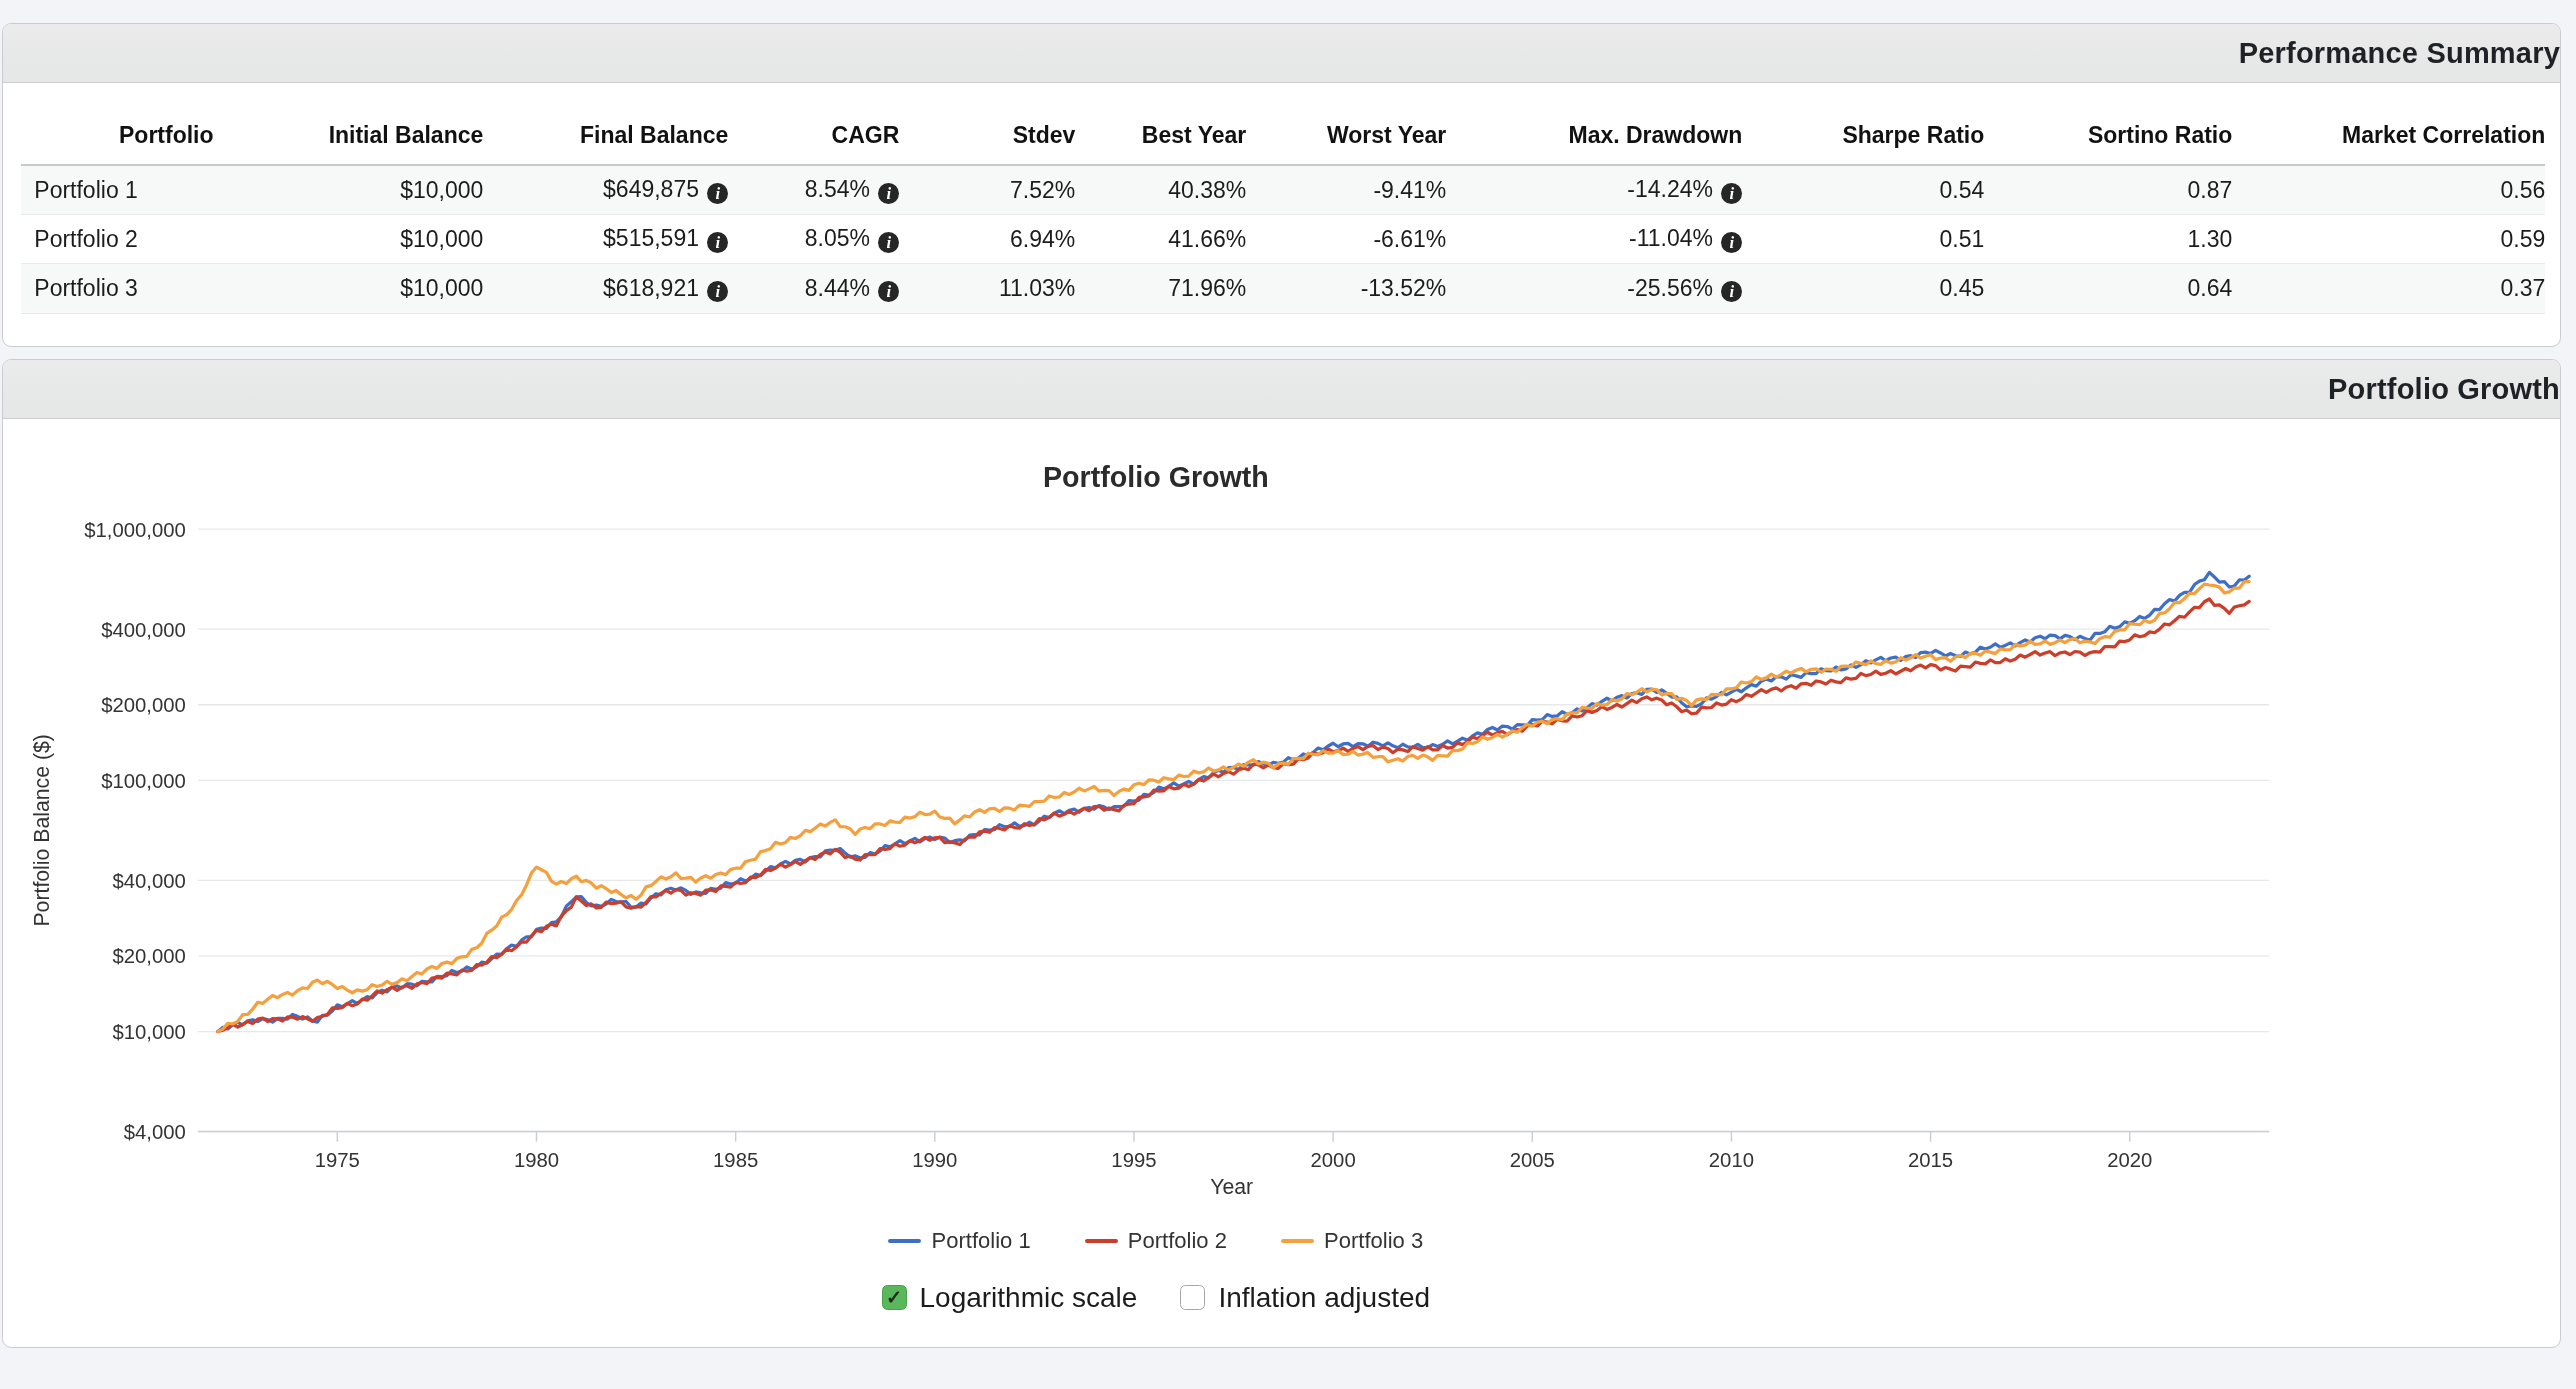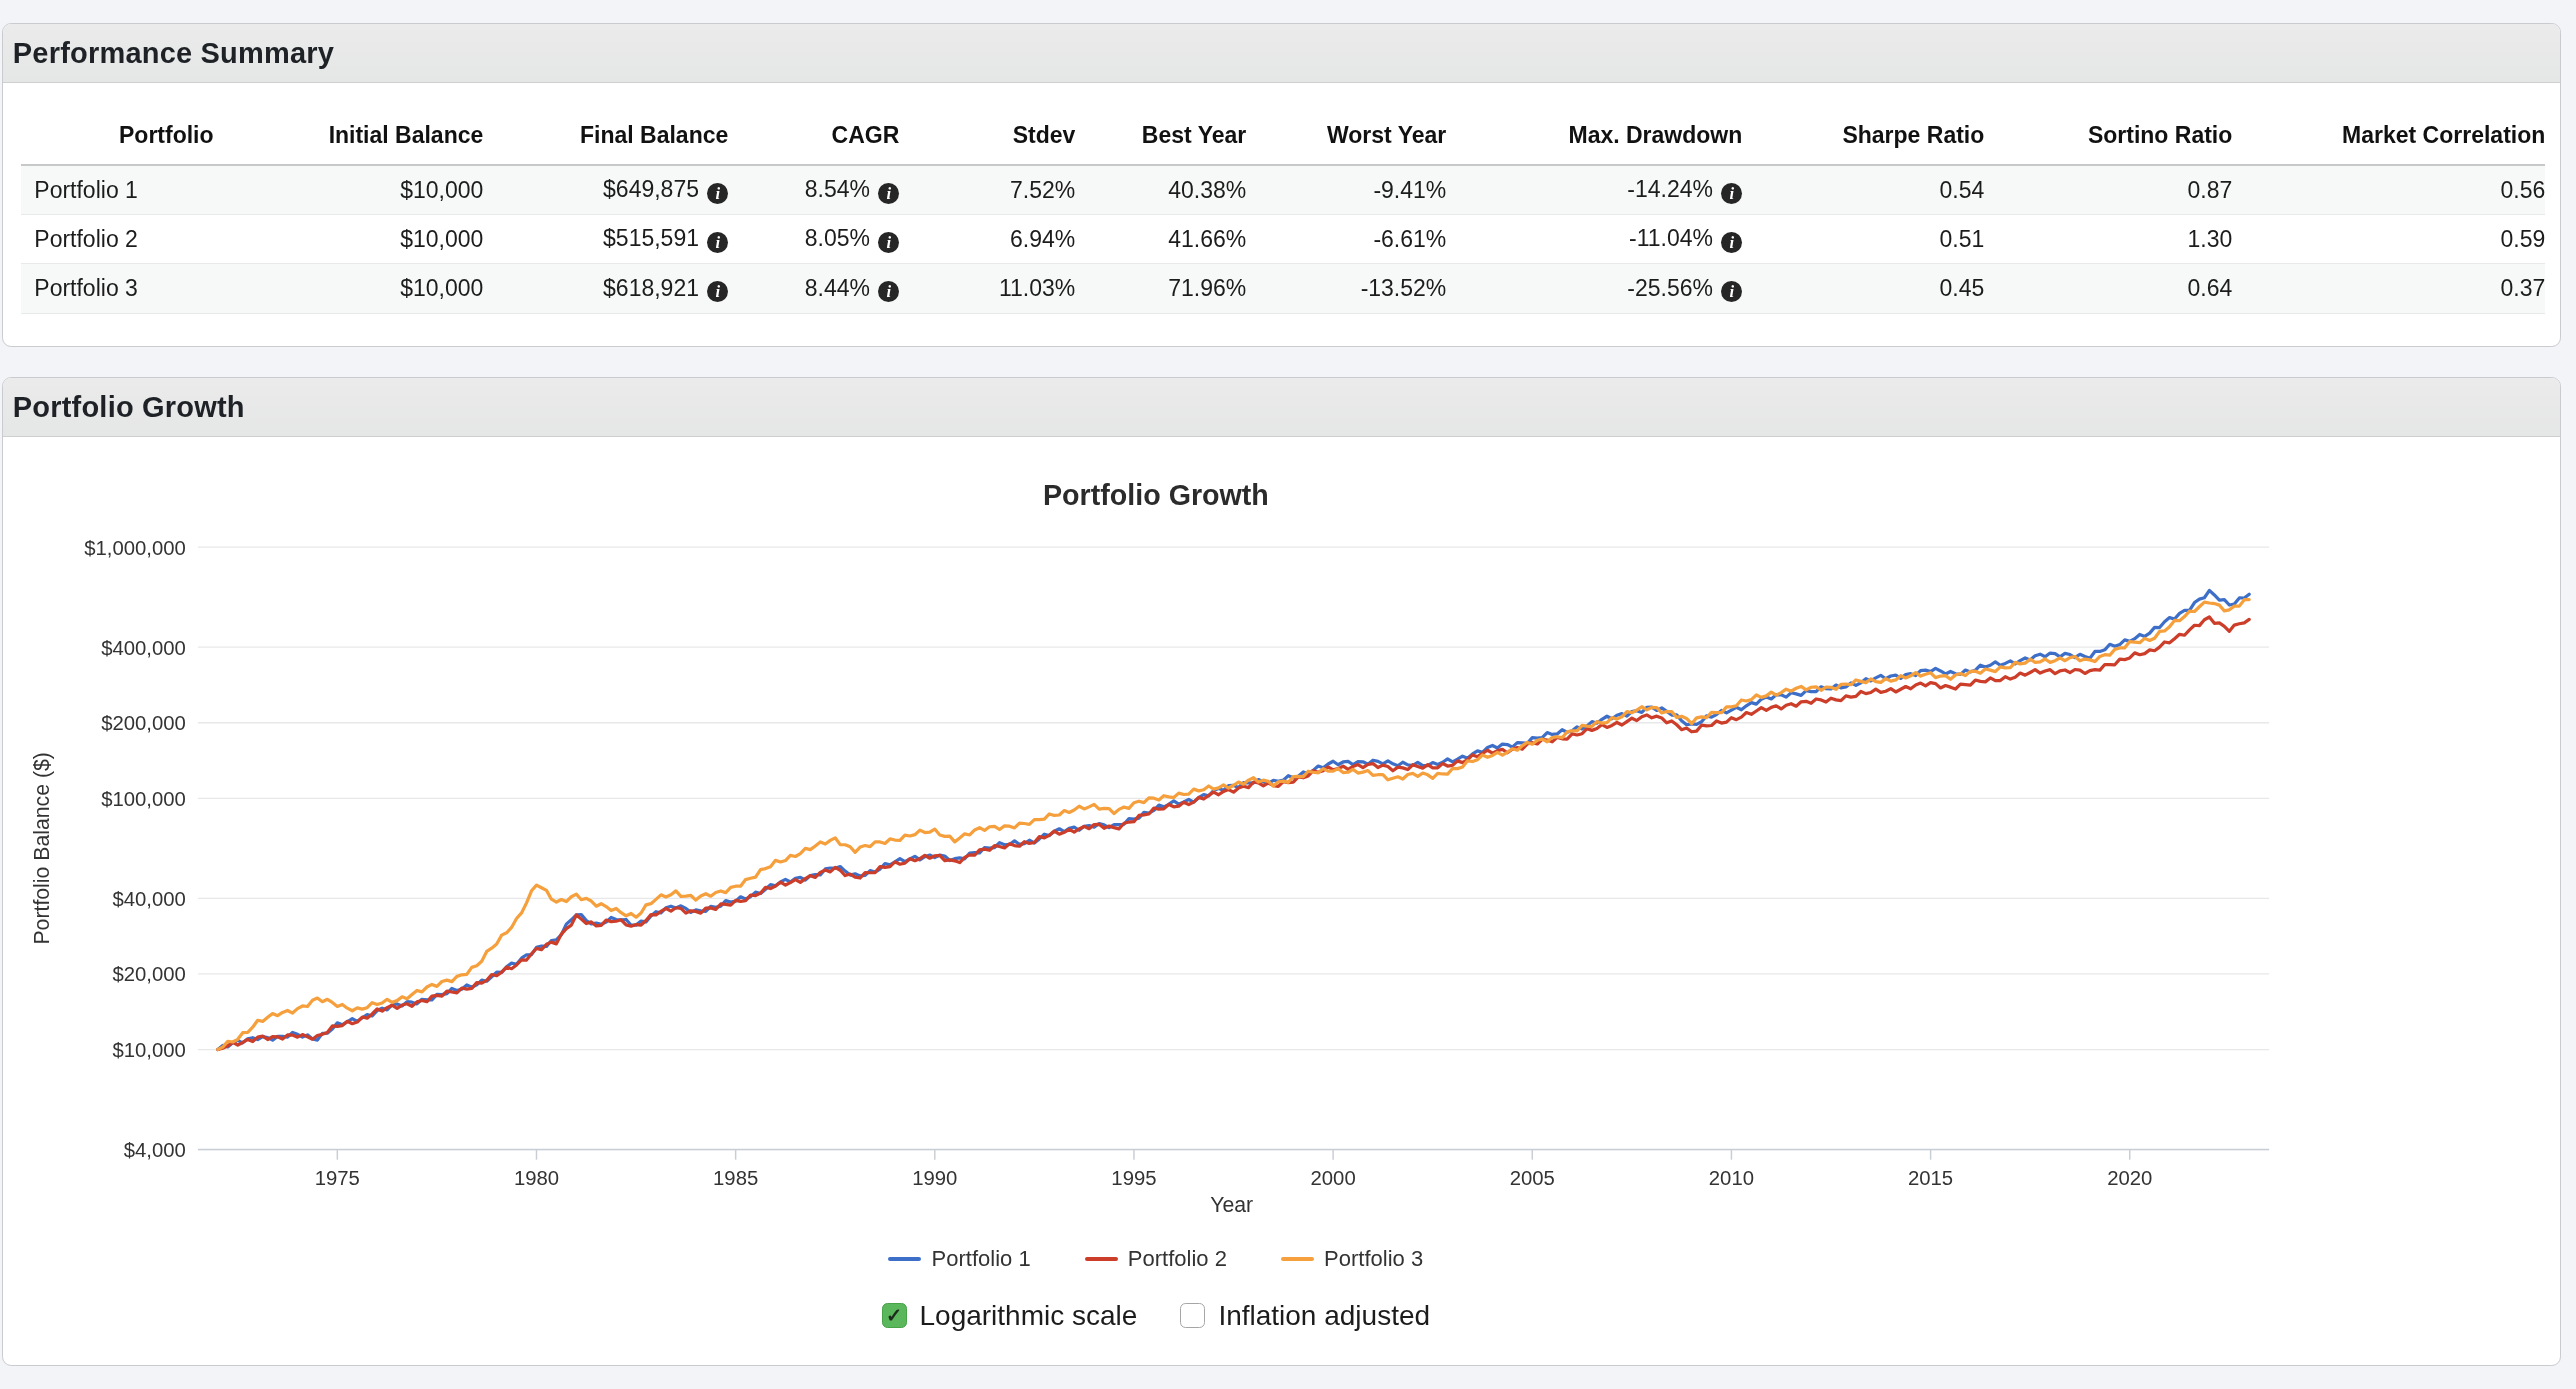--- a/index.html
+++ b/index.html
@@ -11,28 +11,29 @@
     overflow:hidden;
   }
   .panel{
     margin:0 15px 0 1.8px;
     background:#ffffff;
     border:0.9px solid #c9cbce;
     border-radius:9.2px;
     overflow:hidden;
   }
   #panel-performance{margin-top:23px;height:322px;}
-  #panel-growth{margin-top:30px;height:987px;}
+  #panel-growth{margin-top:12px;height:987px;}
   .panel-header{
     height:59px;
     background:linear-gradient(#ebebeb,#e5e6e6);
     border-bottom:0.9px solid #cfcfcf;
     display:flex;align-items:center;
-    padding-left:10px;
+    padding-left:39px;
     box-sizing:border-box;
+    justify-content:flex-end;
   }
   .panel-title{
     font-size:29px;font-weight:bold;color:#1e2226;letter-spacing:0.2px;
   }
   
   #summary-table{
     border-collapse:collapse;
     margin:26px 18.5px 0 18.5px;
     width:2522px;
     table-layout:fixed;

